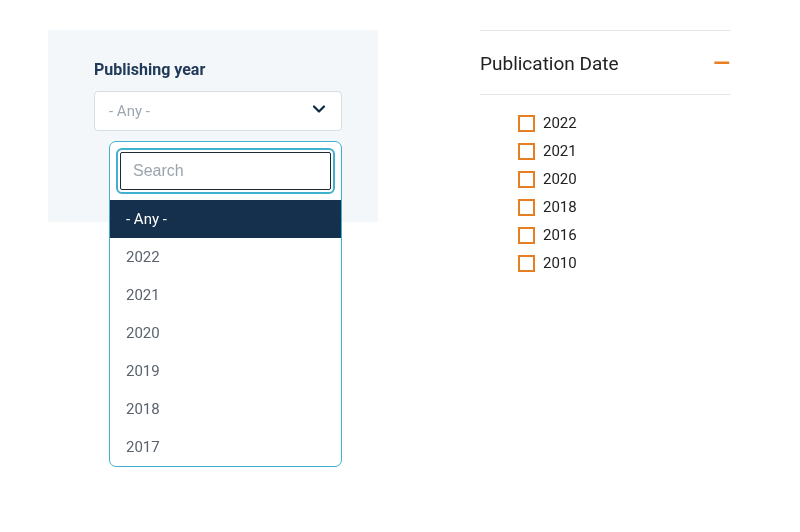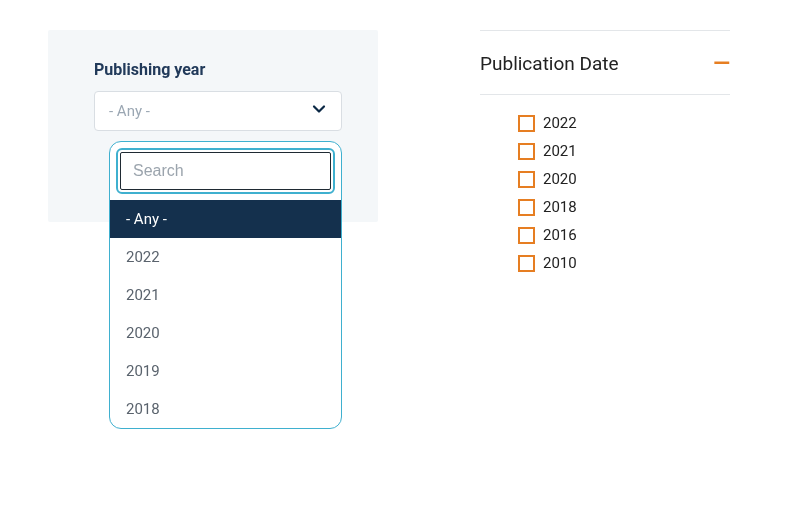--- a/index.html
+++ b/index.html
@@ -52,21 +52,21 @@
     font-size: 15px;
   }
   .chevron {
     color: #0b2845;
   }
   .dropdown {
     margin-top: 10px;
     width: 233px;
     background: #fff;
     border: 1.5px solid #3fb0cf;
-    border-radius: 12px;
+    border-radius: 7px;
     padding: 10px 0 0 0;
     position: relative;
     left: 15px;
   }
   .search-wrap {
     padding: 0 10px 10px 10px;
   }
   .search-input {
     width: 100%;
     height: 38px;
@@ -165,20 +165,21 @@
       <div class="search-wrap">
         <input class="search-input" type="text" placeholder="Search" style="">
       </div>
       <ul class="option-list" id="option-list">
           <li class="option highlighted">- Any -</li>
           <li class="option">2022</li>
           <li class="option">2021</li>
           <li class="option">2020</li>
           <li class="option">2019</li>
           <li class="option">2018</li>
+          <li class="option">2017</li>
         </ul>
     </div>
 
   </div>
 </div>
 
 <div class="right-panel">
   <div class="hr"></div>
 
   <div class="facet-header">

